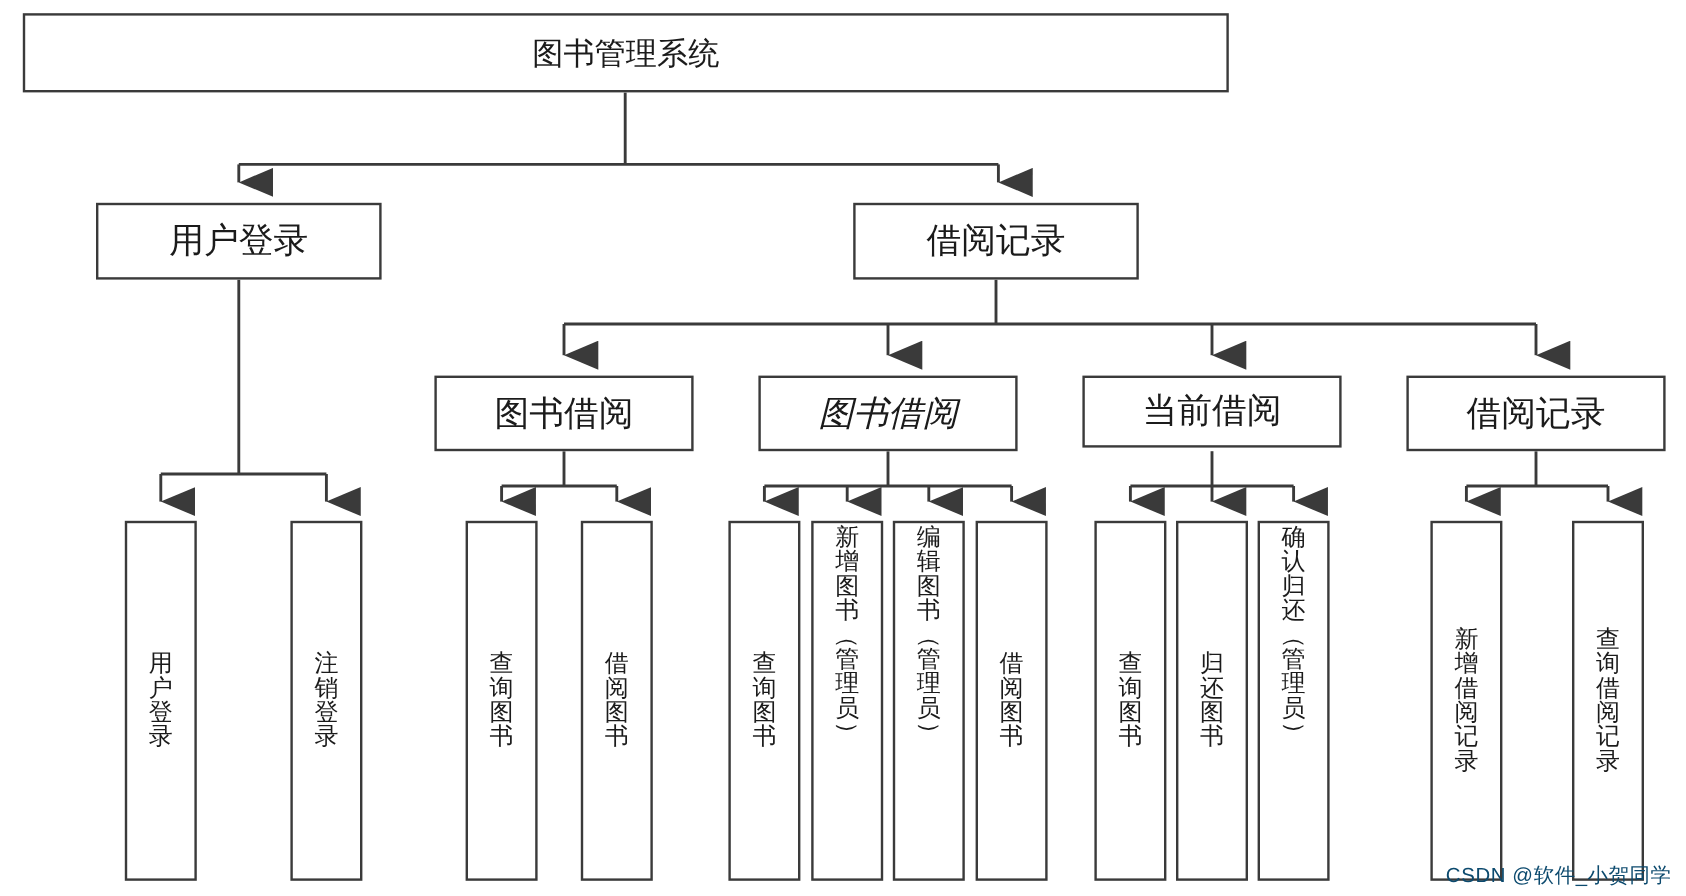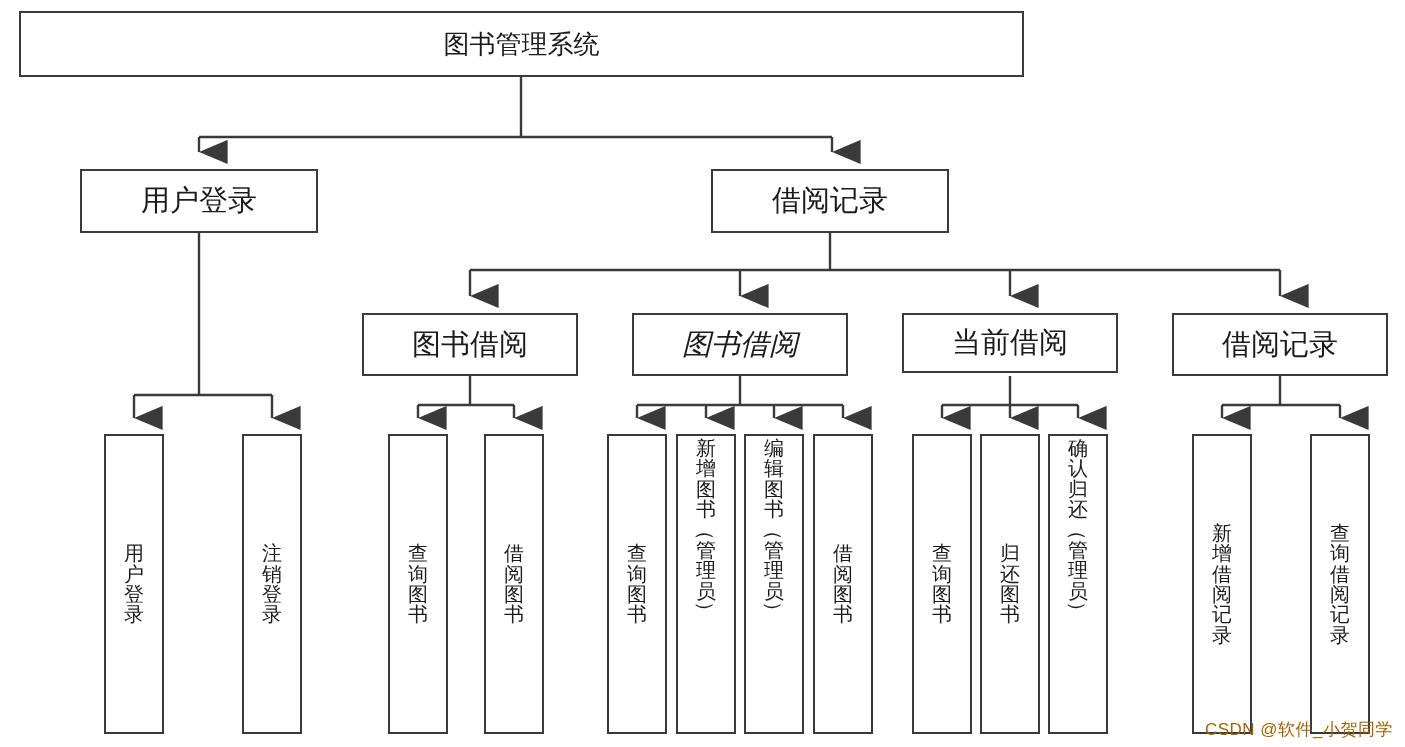--- a/index.html
+++ b/index.html
@@ -30,21 +30,21 @@
   .arrow-head {
     fill: #3a3a3a;
     stroke: none;
   }
   .watermark {
     position: absolute;
     right: 12px;
     bottom: 6px;
     font-family: "Liberation Sans", "DejaVu Sans", sans-serif;
     font-size: 17px;
-    color: #a16207;
+    color: #0c4a6e;
     letter-spacing: 0.5px;
     white-space: nowrap;
     pointer-events: none;
   }
   .vtext-wrap {
     display: flex;
     flex-direction: column;
     align-items: center;
     justify-content: flex-start;
     line-height: 1.02;

